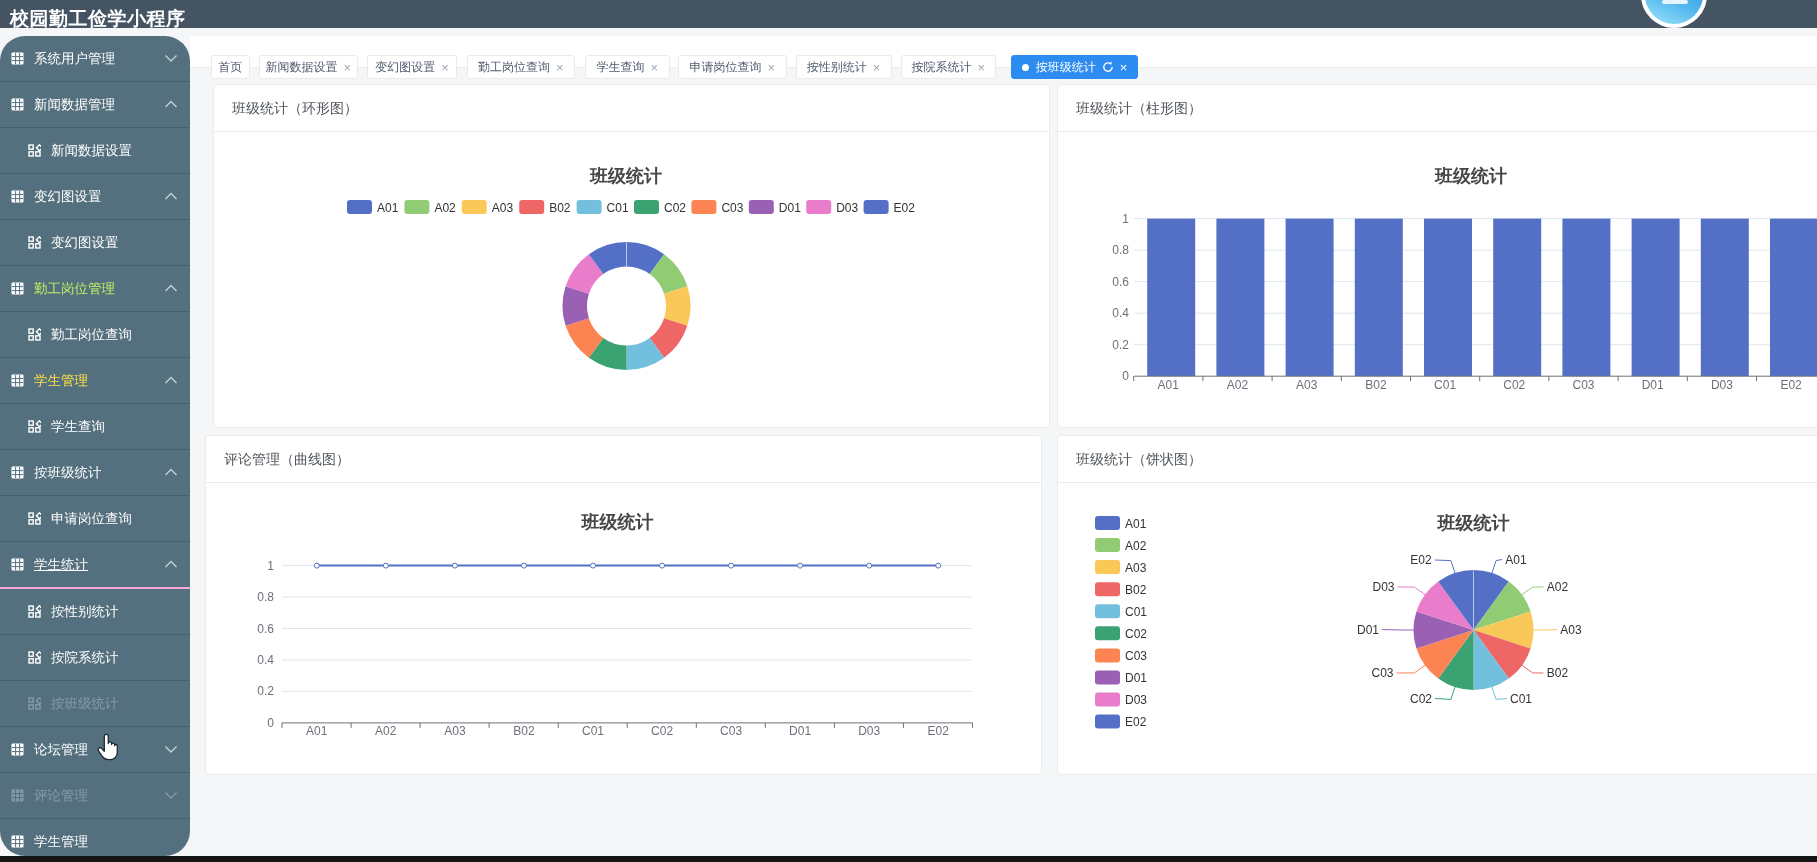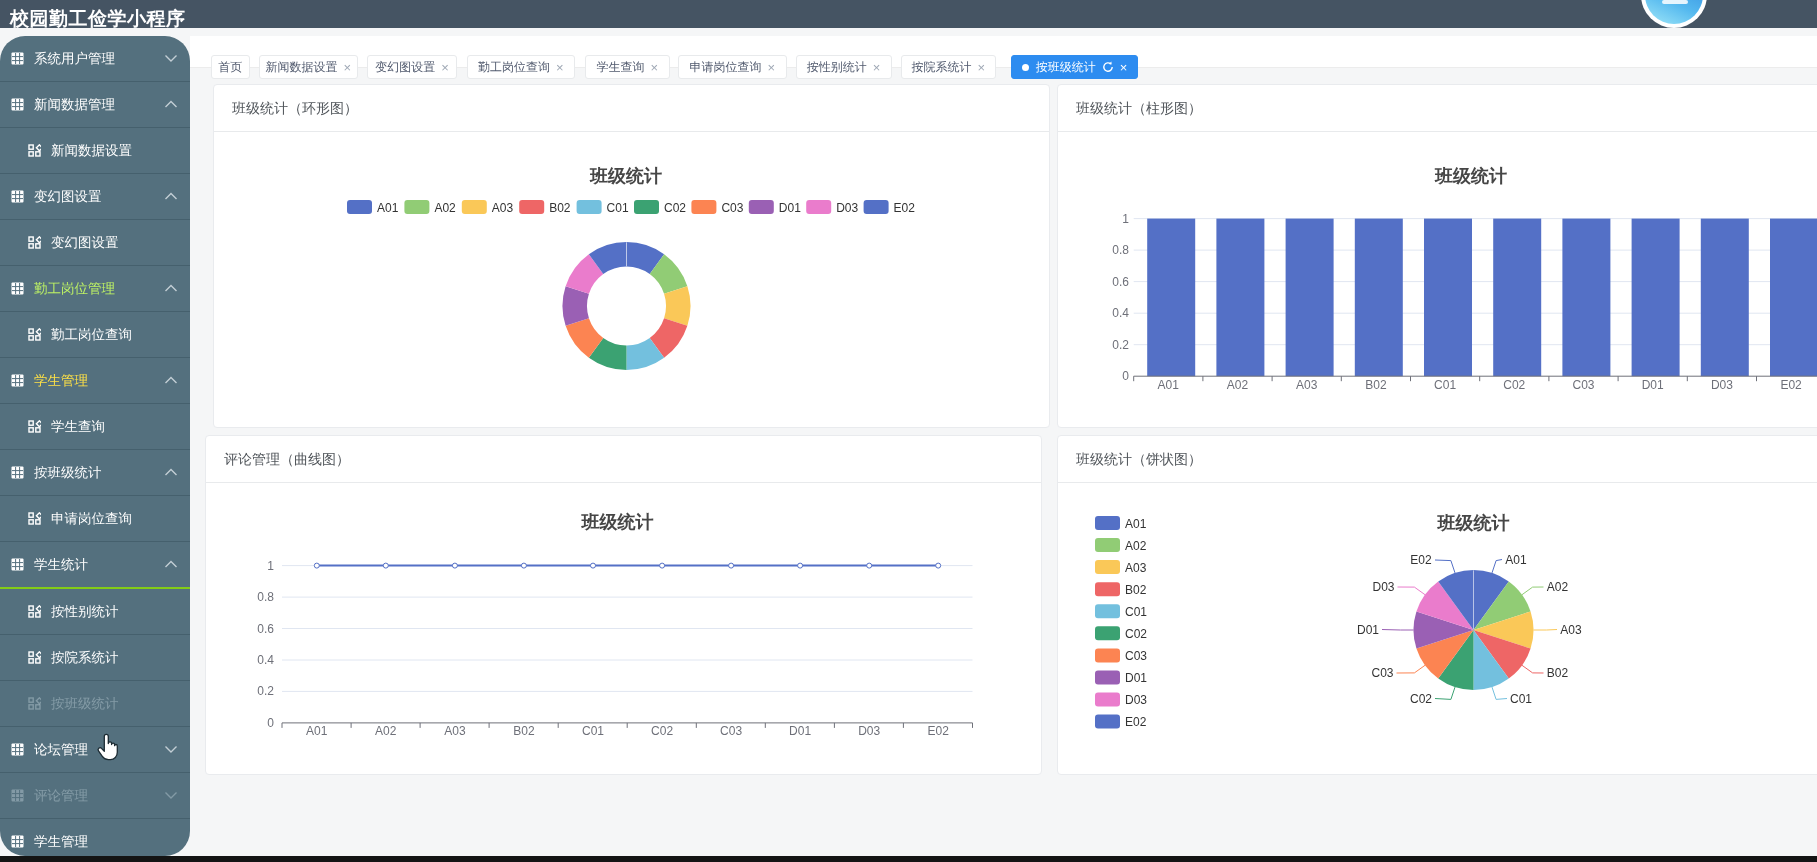--- a/index.html
+++ b/index.html
@@ -9,21 +9,21 @@
 #stage { position:relative; width:1817px; height:862px; background:#f5f6f7; overflow:hidden; }
 #header { position:absolute; left:0; top:0; width:1817px; height:28px; background:#455463; z-index:5; }
 #header .title { position:absolute; left:10px; top:6px; color:#fff; font-size:19px; font-weight:bold; letter-spacing:0.5px; }
 #sidebar { position:absolute; left:0; top:36px; width:190px; height:820px; background:#54707e; z-index:4;border-radius:25px; }
 .mi { height:46px; display:flex; align-items:center; border-bottom:1px solid rgba(20,40,50,0.22); font-size:13.5px; }
 .mi-top { padding-left:11px; }
 .mi-sub { padding-left:28px; }
 .mi-t { margin-left:10px; white-space:nowrap; }
 .sp { flex:1; }
 .mi svg:last-child { margin-right:12px; }
-.mi-blue { border-bottom:2px solid #84cc16; height:47px; }
+.mi-blue { border-bottom:2px solid #f9a8d4; height:47px;text-decoration:underline; }
 #tabbar { position:absolute; left:190px; top:36px; width:1627px; height:32px; background:#fff; border-bottom:1px solid #ececec; z-index:3; }
 .tab { position:absolute; top:41px; height:24px; background:#fff; border:1px solid #e8eaec; border-radius:3px; display:flex; align-items:center; justify-content:center; font-size:12px; color:#515a6e; z-index:4;margin-top:14px; }
 .tab .tx { color:#9ea7b4; margin-left:6px; font-size:13px; line-height:1; }
 .tab-act { background:#2d8cf0; border-color:#2d8cf0; color:#fff; }
 .dot { width:7px; height:7px; border-radius:50%; background:#fff; margin-right:7px; }
 .card { position:absolute; background:#fff; border:1px solid #e9ebee; border-radius:4px; z-index:2; }
 .card .hd { height:47px; line-height:46px; padding-left:18px; font-size:14px; color:#50555a; border-bottom:1px solid #e8eaec; }
 #botbar { position:absolute; left:0; top:856px; width:1817px; height:6px; background:#141414; z-index:9; }
 text { font-family:"Liberation Sans",sans-serif; }
 </style>

